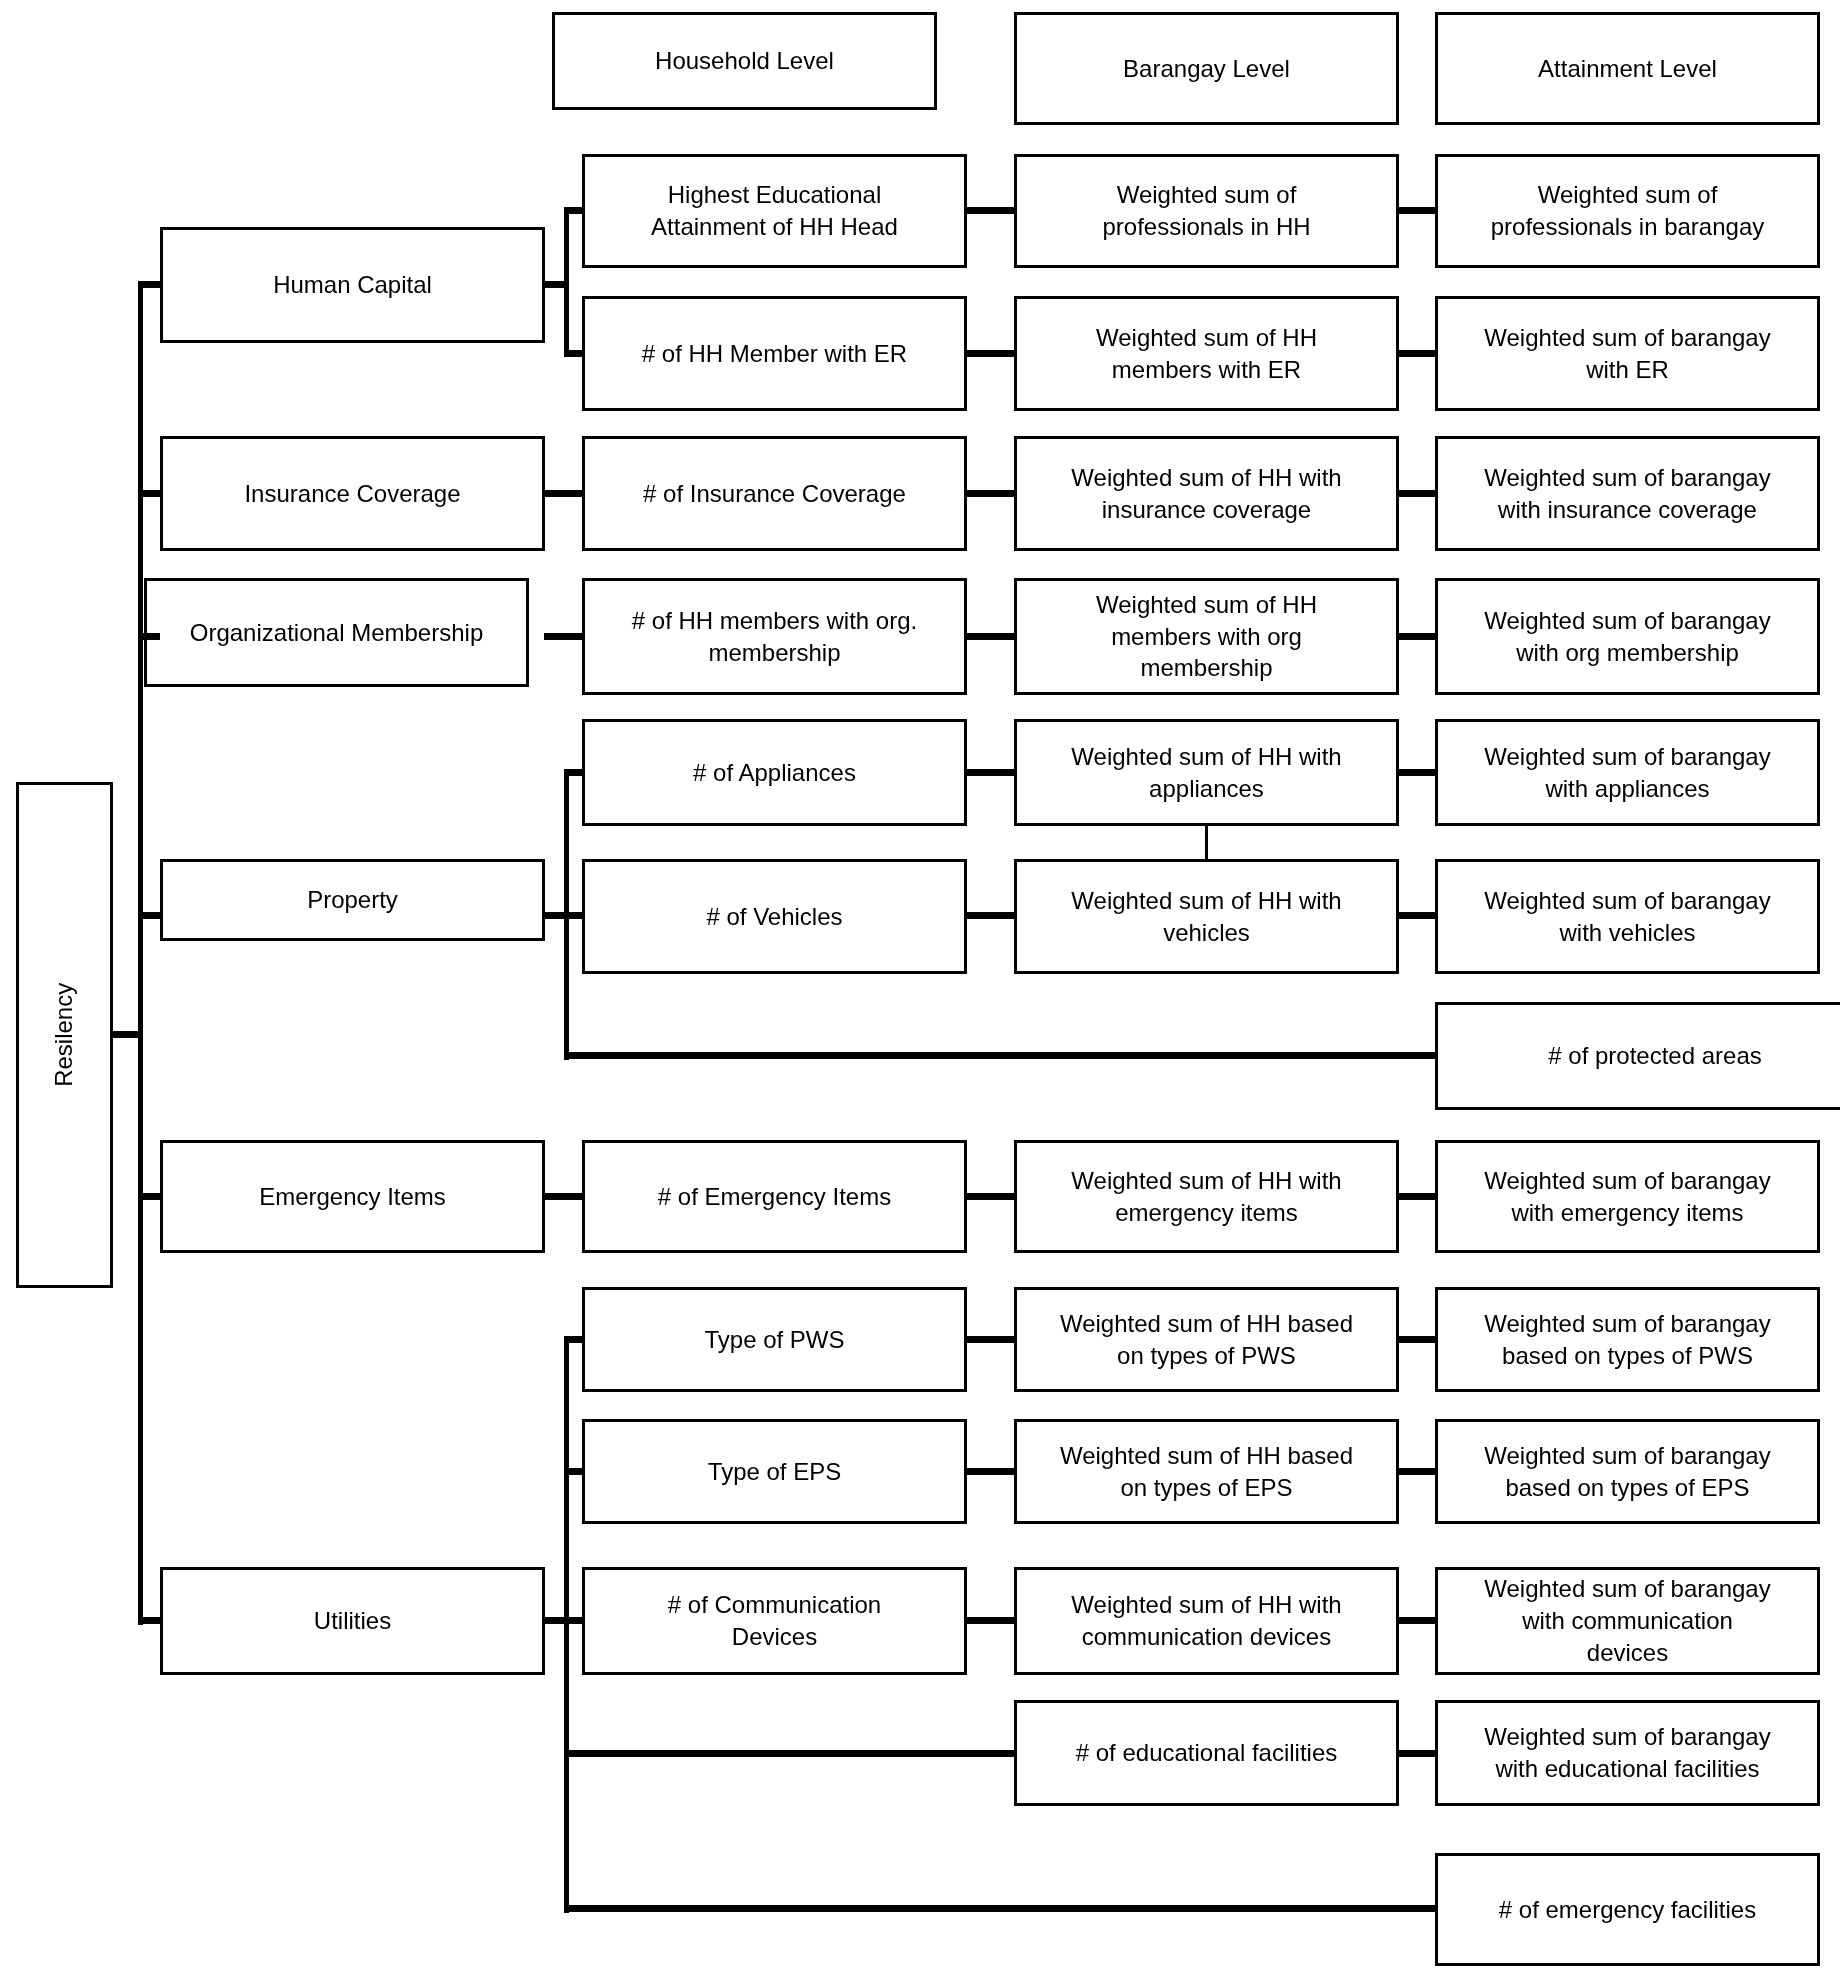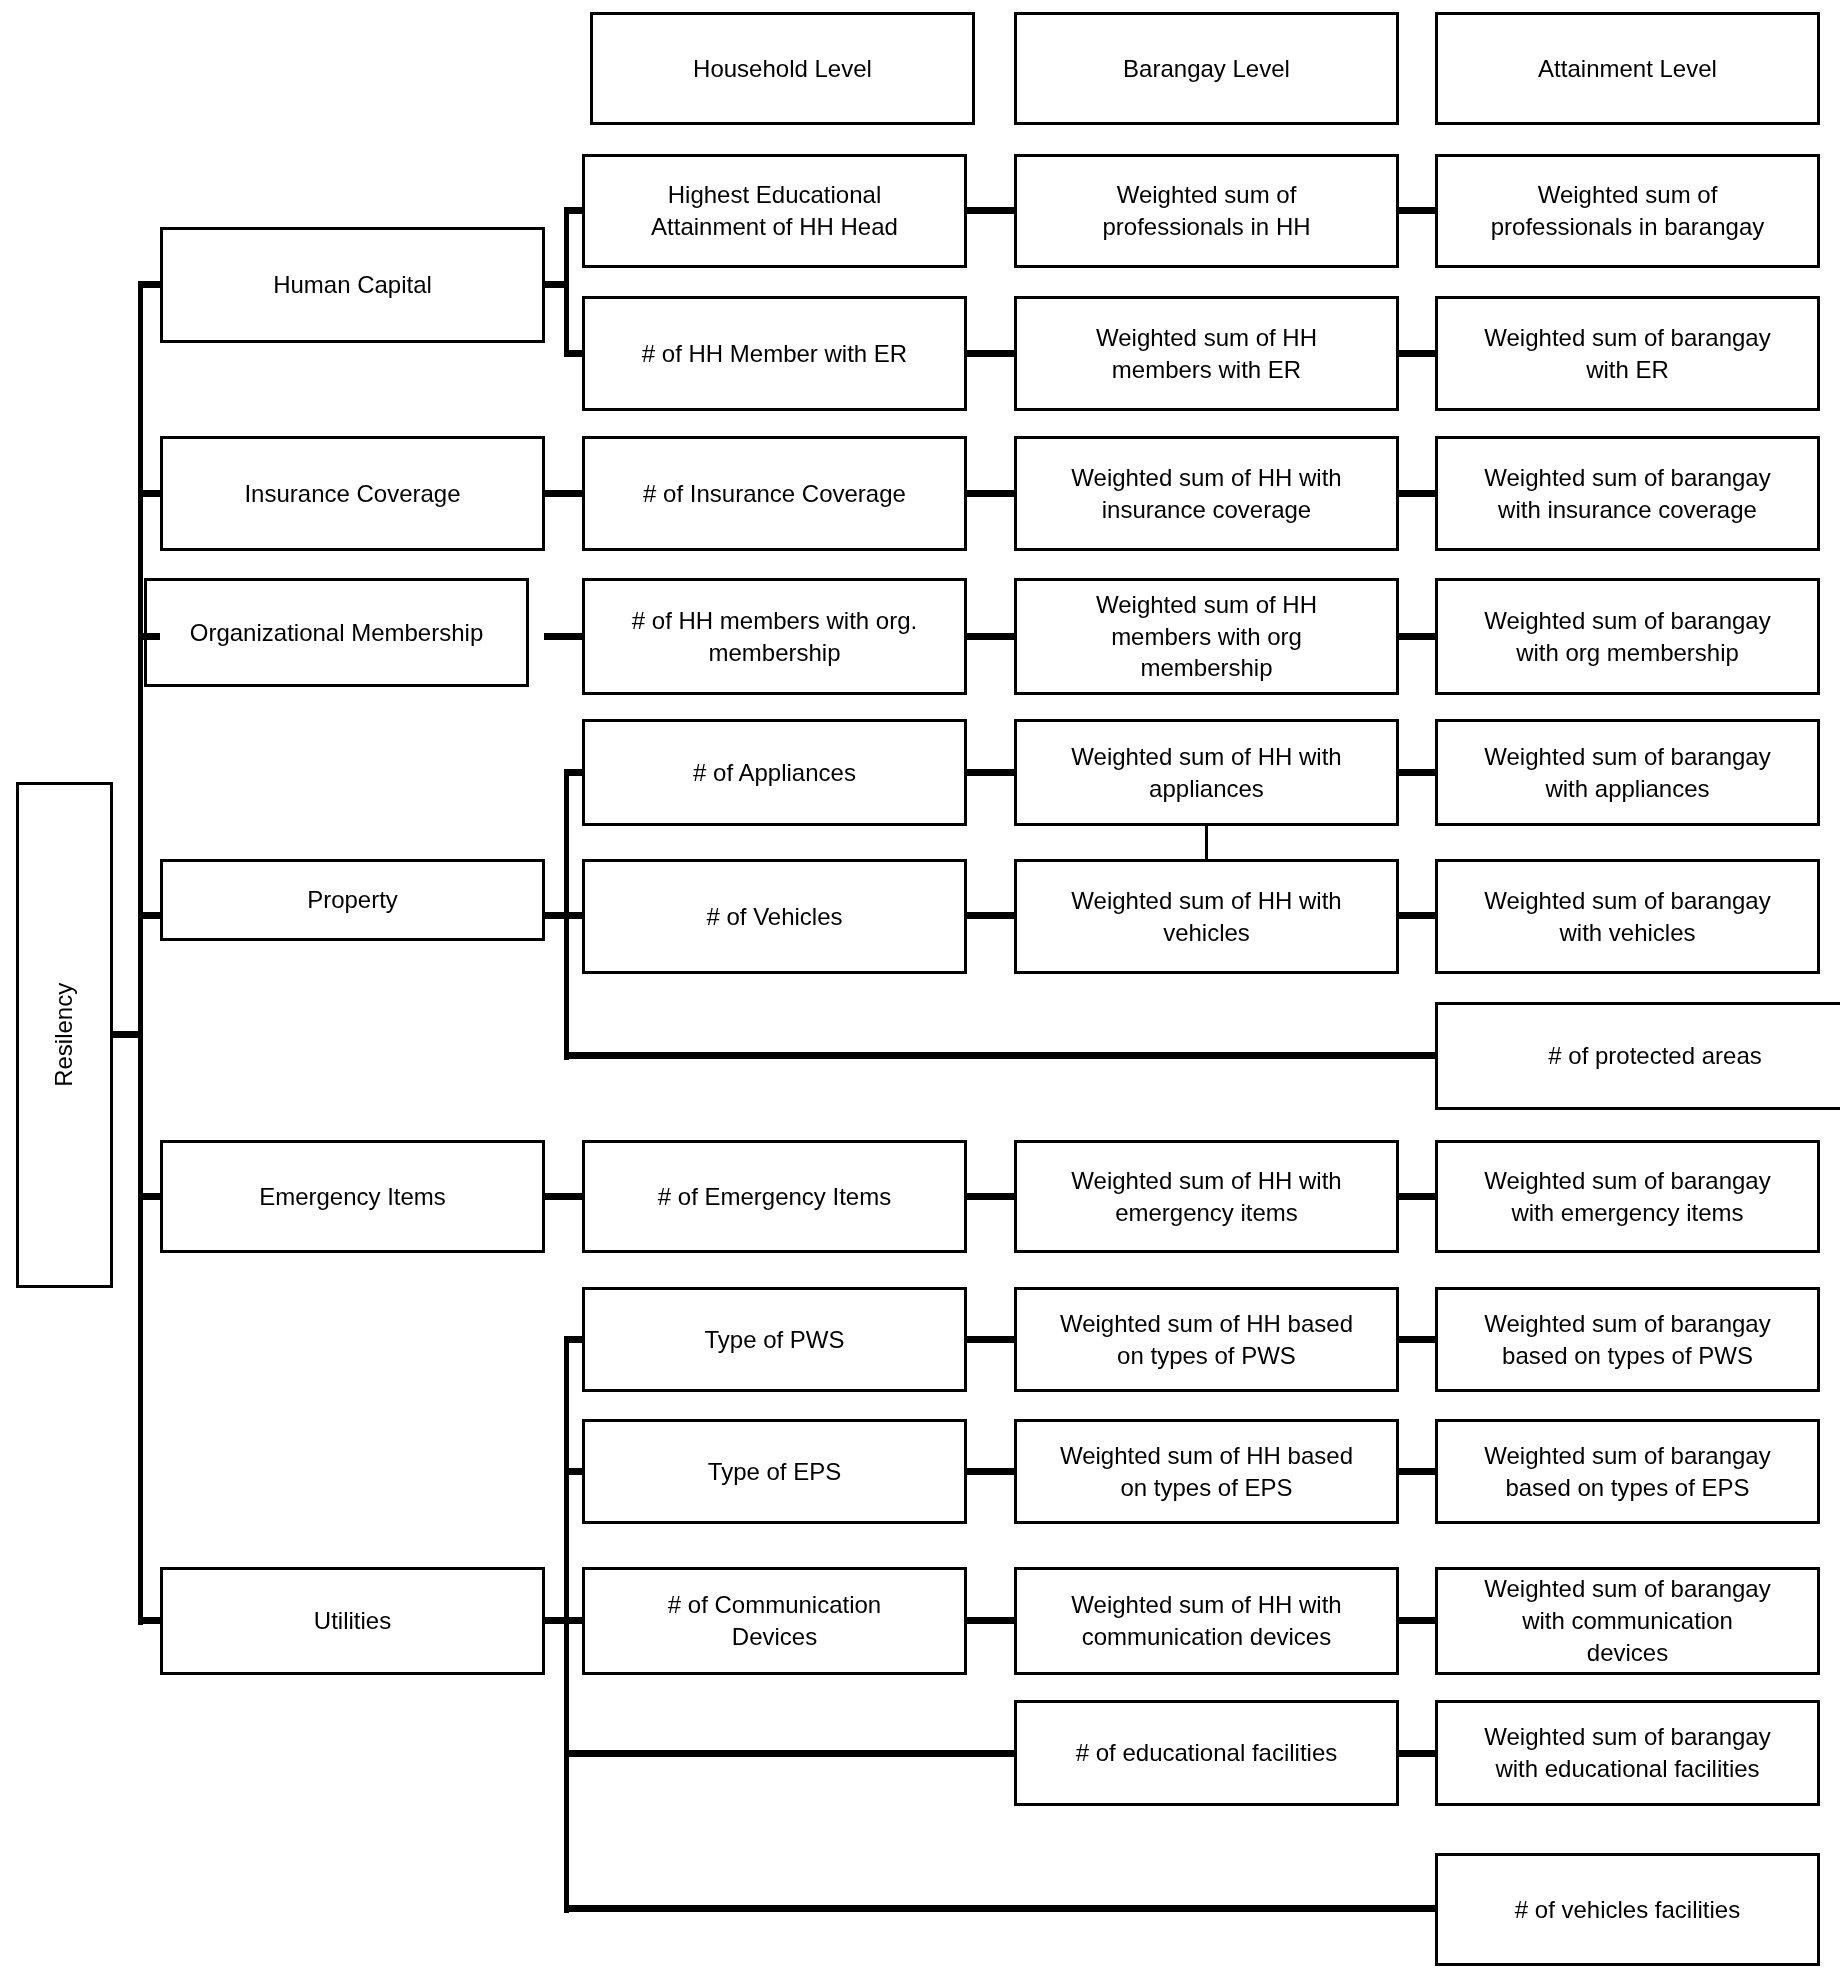--- a/index.html
+++ b/index.html
@@ -36,21 +36,21 @@
 </style>
 </head>
 <body>
 
 <div class="canvas">
 
   <div class="box" style="left:16px;top:782px;width:97px;height:506px">
     <span class="root-label">Resilency</span>
   </div>
 
-  <div class="box" style="left:590px;top:12px;width:385px;height:113px">Household Level</div>
+  <div class="box" style="left:552px;top:12px;width:385px;height:98px">Household Level</div>
   <div class="box" style="left:1014px;top:12px;width:385px;height:113px">Barangay Level</div>
   <div class="box" style="left:1435px;top:12px;width:385px;height:113px">Attainment Level</div>
 
   <div class="box" style="left:160px;top:227px;width:385px;height:116px">Human Capital</div>
   <div class="box" style="left:160px;top:436px;width:385px;height:115px">Insurance Coverage</div>
   <div class="box" style="left:144px;top:578px;width:385px;height:109px">Organizational Membership</div>
   <div class="box" style="left:160px;top:859px;width:385px;height:82px">Property</div>
   <div class="box" style="left:160px;top:1140px;width:385px;height:113px">Emergency Items</div>
   <div class="box" style="left:160px;top:1567px;width:385px;height:108px">Utilities</div>
 
@@ -108,21 +108,21 @@
 with emergency items</div>
   <div class="box" style="left:1435px;top:1287px;width:385px;height:105px">Weighted sum of barangay
 based on types of PWS</div>
   <div class="box" style="left:1435px;top:1419px;width:385px;height:105px">Weighted sum of barangay
 based on types of EPS</div>
   <div class="box" style="left:1435px;top:1567px;width:385px;height:108px">Weighted sum of barangay
 with communication
 devices</div>
   <div class="box" style="left:1435px;top:1700px;width:385px;height:106px">Weighted sum of barangay
 with educational facilities</div>
-  <div class="box" style="left:1435px;top:1853px;width:385px;height:113px"># of vehicles facilities</div>
+  <div class="box" style="left:1435px;top:1853px;width:385px;height:113px"># of emergency facilities</div>
 
   <div class="ln" style="left:138px;top:281px;width:5.3px;height:1344px"></div>
   <div class="ln" style="left:113px;top:1031px;width:29.5px;height:7.4px"></div>
 
   <div class="ln" style="left:138px;top:281px;width:21.6px;height:7.4px"></div>
   <div class="ln" style="left:138px;top:490px;width:21.6px;height:7.4px"></div>
   <div class="ln" style="left:138px;top:633px;width:21.6px;height:7.4px"></div>
   <div class="ln" style="left:138px;top:912px;width:21.6px;height:7.4px"></div>
   <div class="ln" style="left:138px;top:1193px;width:21.6px;height:7.4px"></div>
   <div class="ln" style="left:138px;top:1617px;width:21.6px;height:7.4px"></div>

